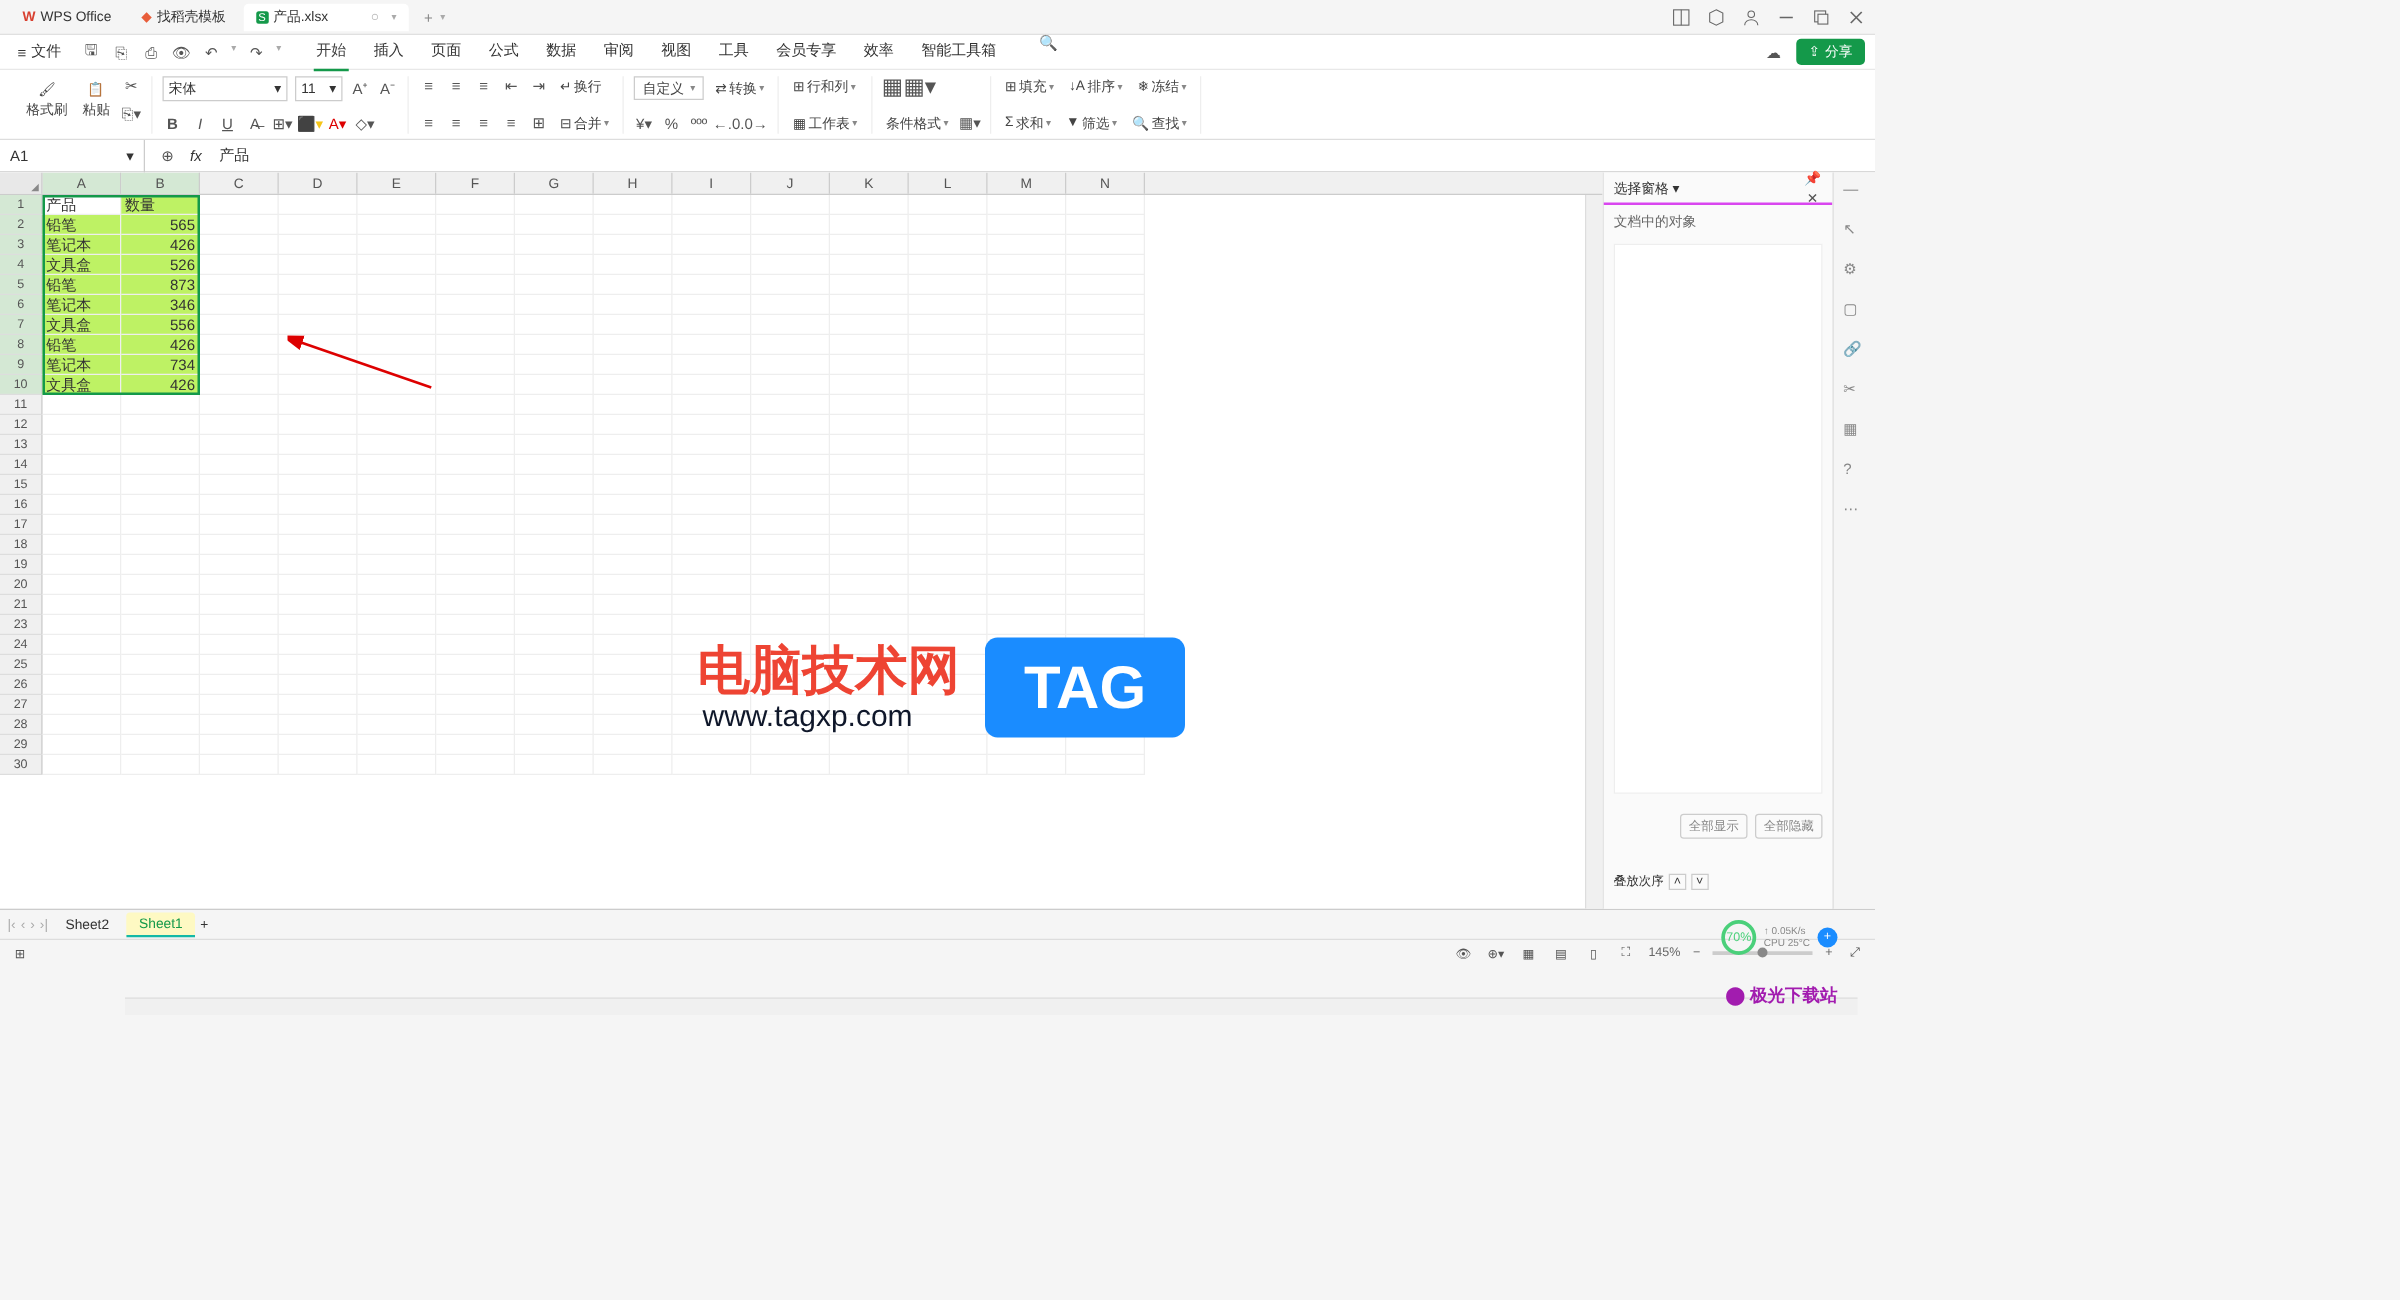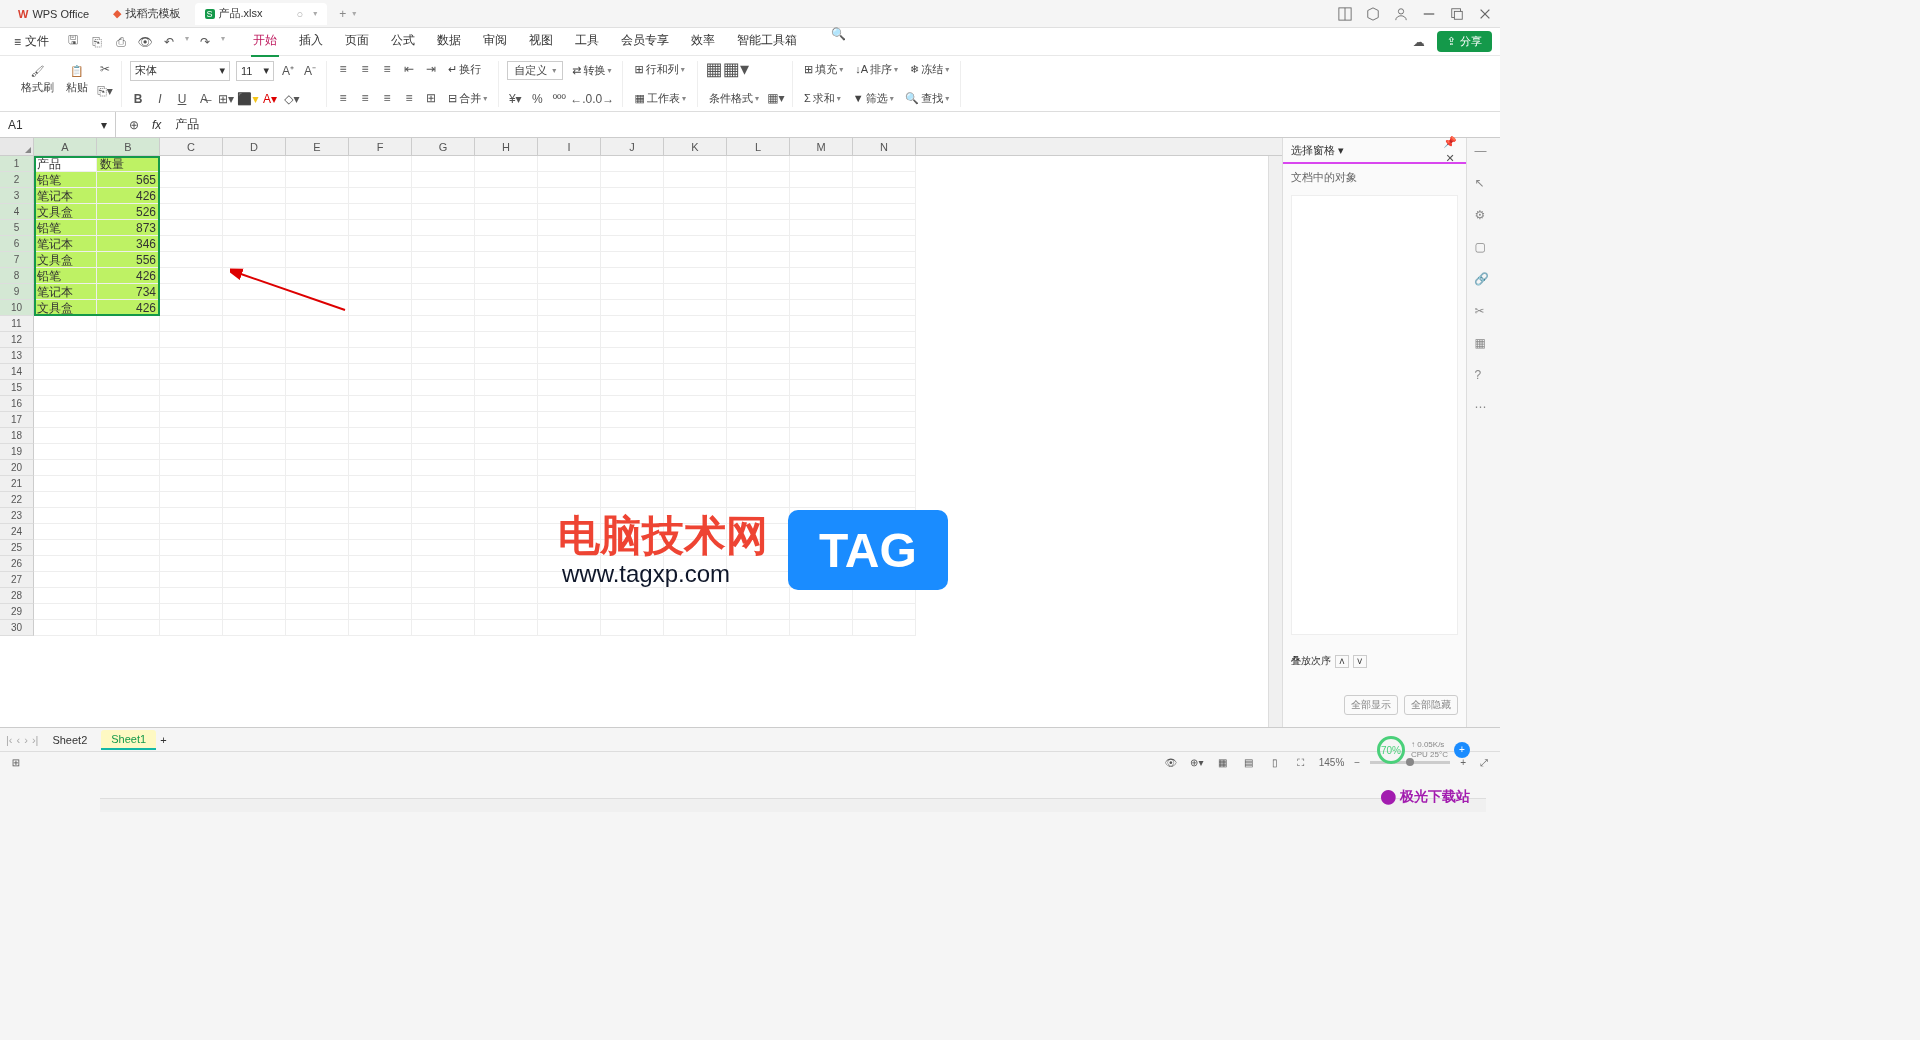--- a/index.html
+++ b/index.html
@@ -12,21 +12,21 @@
 .wps-red { color: #d84030; font-weight: bold; }
 .window-controls { margin-left: auto; display: flex; gap: 14px; align-items: center; }
 .wc-icon { width: 14px; height: 14px; color: #666; }
 
 
 .menubar { height: 28px; background: #fff; display: flex; align-items: center; padding: 0 8px; gap: 6px; border-bottom: 1px solid #e8e8e8; }
 .menubar .file-btn { display: flex; align-items: center; gap: 4px; padding: 2px 6px; }
 .quick-icons { display: flex; gap: 8px; margin-left: 4px; }
 .menu-tabs { display: flex; gap: 18px; margin-left: 20px; }
 .menu-tab { padding: 6px 2px; cursor: pointer; font-size: 12px; }
-.menu-tab.active { color: #be185d; border-bottom: 2px solid #14994a; }
+.menu-tab.active { color: #404040; border-bottom: 2px solid #14994a; }
 .menubar-right { margin-left: auto; display: flex; gap: 10px; align-items: center; }
 .share-btn { background: #14994a; color: #fff; padding: 3px 10px; border-radius: 4px; font-size: 11px; display: flex; align-items: center; gap: 4px; }
 
 
 .ribbon { height: 56px; background: #fff; display: flex; align-items: center; padding: 4px 10px; border-bottom: 1px solid #ddd; gap: 0; }
 .rgroup { display: flex; flex-direction: column; justify-content: space-between; height: 46px; padding: 0 8px; border-right: 1px solid #eee; }
 .rrow { display: flex; align-items: center; gap: 6px; }
 .ricon { width: 16px; height: 16px; color: #555; display: flex; align-items: center; justify-content: center; }
 .rbtn { display: flex; align-items: center; gap: 2px; padding: 1px 3px; font-size: 11px; color: #444; }
 .rbtn .dd { font-size: 8px; color: #888; }
@@ -724,37 +724,20 @@
           <div class="cell"></div>
           <div class="cell"></div>
           <div class="cell"></div>
           <div class="cell"></div>
           <div class="cell"></div>
           <div class="cell"></div>
           <div class="cell"></div>
           <div class="cell"></div>
         </div>
         <div class="row">
-          <div class="row-h">22</div>
-          <div class="cell"></div>
-          <div class="cell"></div>
-          <div class="cell"></div>
-          <div class="cell"></div>
-          <div class="cell"></div>
-          <div class="cell"></div>
-          <div class="cell"></div>
-          <div class="cell"></div>
-          <div class="cell"></div>
-          <div class="cell"></div>
-          <div class="cell"></div>
-          <div class="cell"></div>
-          <div class="cell"></div>
-          <div class="cell"></div>
-        </div>
-        <div class="row">
           <div class="row-h">23</div>
           <div class="cell"></div>
           <div class="cell"></div>
           <div class="cell"></div>
           <div class="cell"></div>
           <div class="cell"></div>
           <div class="cell"></div>
           <div class="cell"></div>
           <div class="cell"></div>
           <div class="cell"></div>
@@ -890,30 +873,30 @@
   <div class="sidepanel">
     <div class="sp-header">
       <span><span>选择窗格</span> <span class="dd">▾</span></span>
       <span>
         <span class="ricon">📌</span>
         <span class="ricon">✕</span>
       </span>
     </div>
     <div class="sp-sub">文档中的对象</div>
     <div class="sp-body"></div>
+    <div class="sp-footer" style="justify-content:flex-end">
+      <div class="sp-small-btn">全部显示</div>
+      <div class="sp-small-btn">全部隐藏</div>
+    </div>
     <div class="sp-footer">
       <div class="stack-btn">
         <span>叠放次序</span>
         <span style="border:1px solid #ccc;padding:0 3px">˄</span>
         <span style="border:1px solid #ccc;padding:0 3px">˅</span>
       </div>
-    </div>
-    <div class="sp-footer" style="justify-content:flex-end">
-      <div class="sp-small-btn">全部显示</div>
-      <div class="sp-small-btn">全部隐藏</div>
     </div>
   </div>
   <div class="rightrail">
     <span class="rr-icon">—</span>
     <span class="rr-icon">↖</span>
     <span class="rr-icon">⚙</span>
     <span class="rr-icon">▢</span>
     <span class="rr-icon">🔗</span>
     <span class="rr-icon">✂</span>
     <span class="rr-icon">▦</span>

